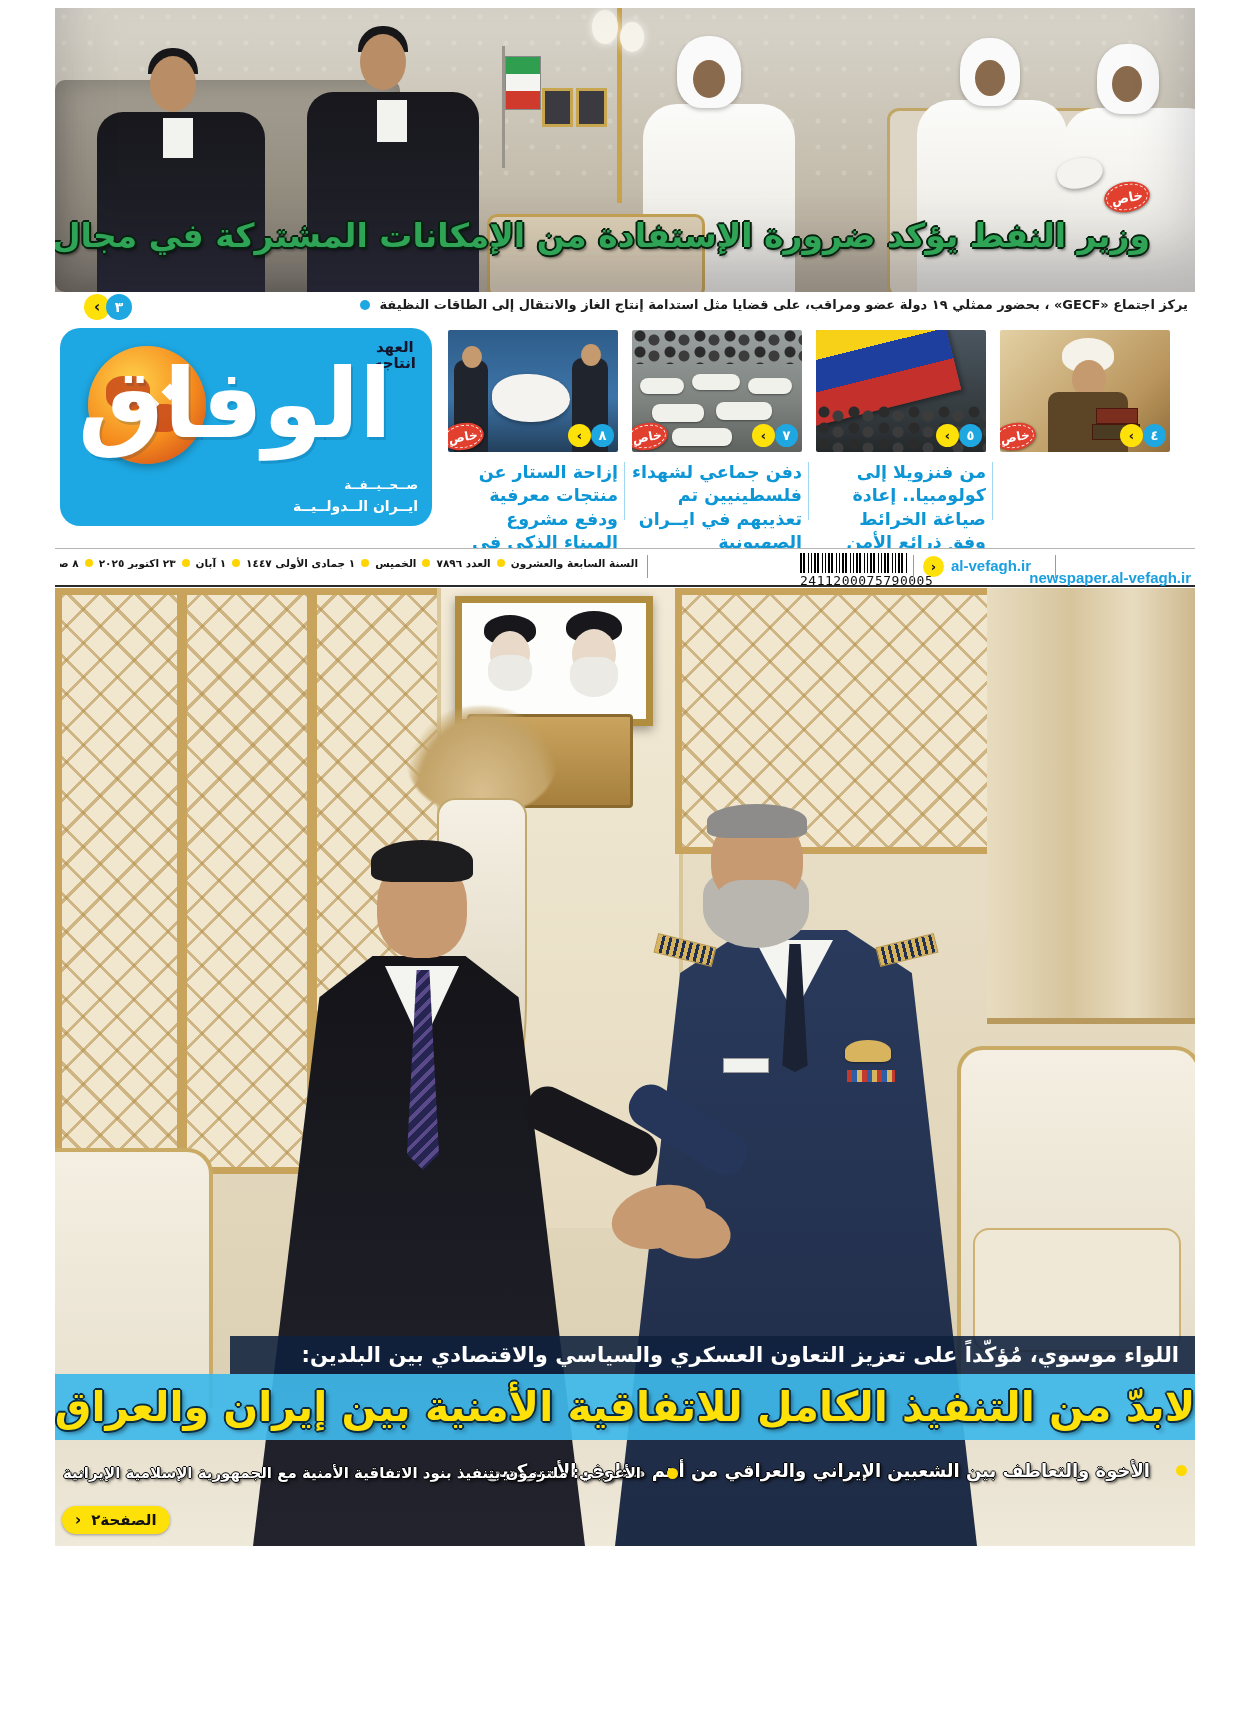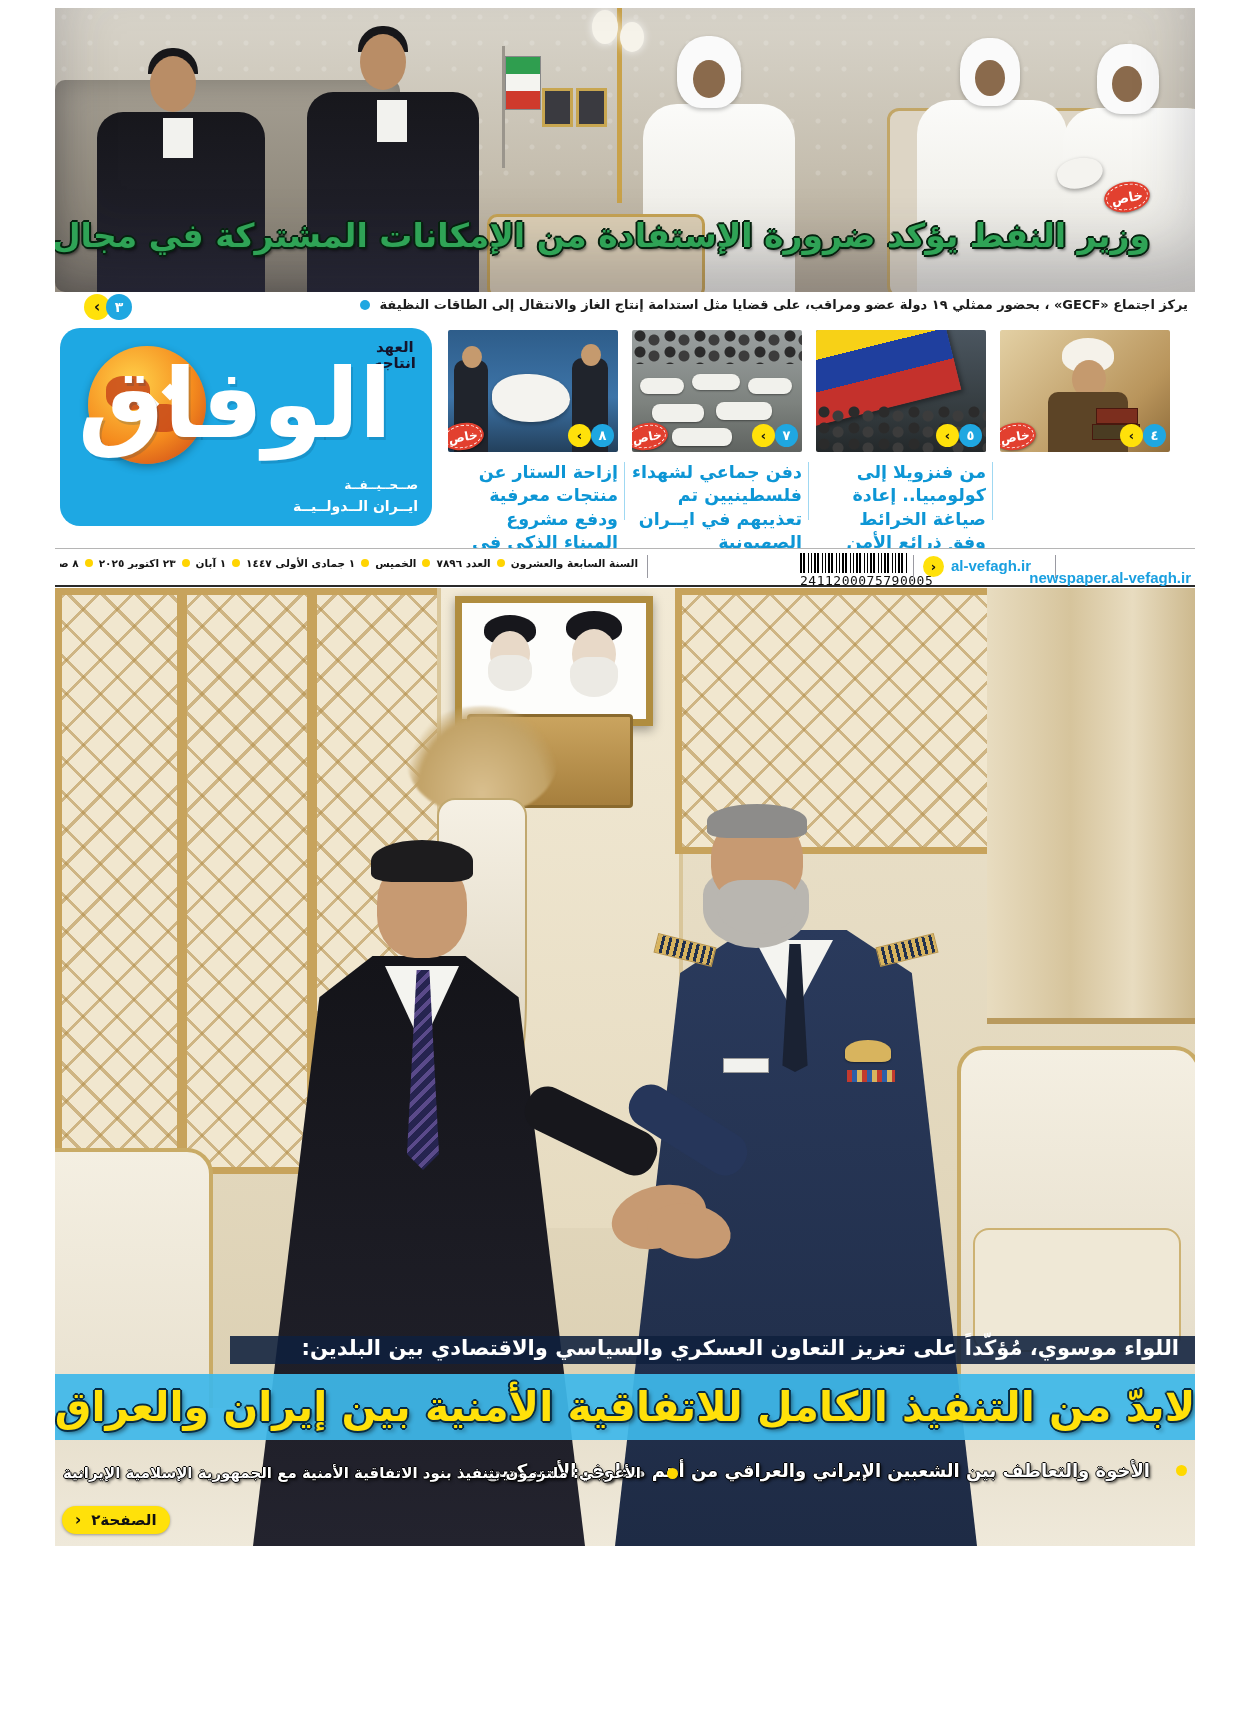--- a/index.html
+++ b/index.html
@@ -140,22 +140,22 @@
   .tiedark{background:#1a2233;clip-path:polygon(30% 0,70% 0,95% 95%,50% 100%,5% 95%);}
   .epaulette{background:repeating-linear-gradient(90deg,#d8b45e 0 4px,#20304e 4px 7px);border:1px solid #b9954a;}
   .ribbons{background:repeating-linear-gradient(90deg,#c23a2e 0 5px,#2d5fa8 5px 10px,#d8b45e 10px 15px);}
   .nametag{background:#f2f2ee;border:1px solid #999;}
   .wingbadge{background:#d8b45e;border-radius:50% 50% 20% 20%;box-shadow:0 1px 2px rgba(0,0,0,.4);}
   .armblk{background:#17171c;border-radius:20px;}
   .armnavy{background:#26365a;border-radius:20px;}
   .hand{background:#c79a72;border-radius:50%;}
 
   
-  .m-kicker{left:175px;right:0;top:748px;height:28px;background:rgba(15,32,62,.88);
-     display:flex;direction:rtl;align-items:flex-start;padding-right:16px;box-sizing:border-box;}
+  .m-kicker{left:175px;right:0;top:748px;height:38px;background:rgba(15,32,62,.88);
+     display:flex;direction:rtl;align-items:center;padding-right:16px;box-sizing:border-box;}
   .m-kicker span{color:#fff;font-weight:bold;font-size:21px;white-space:nowrap;}
   .m-band{left:0;right:0;top:786px;height:66px;background:rgba(62,184,234,.93);
      display:flex;align-items:center;justify-content:center;}
   .m-headline{color:#ffe10a;font-weight:bold;font-size:41px;white-space:nowrap;direction:rtl;
      text-shadow:-2px 0 #072c45,2px 0 #072c45,0 -2px #072c45,0 2px #072c45,-1px -1px #072c45,1px 1px #072c45,-1px 1px #072c45,1px -1px #072c45,3px 3px 4px rgba(0,0,0,.45);}
   .m-bullet{display:flex;direction:rtl;align-items:center;gap:26px;}
   .m-bullet .dot{width:11px;height:11px;border-radius:50%;background:#ffd900;flex:0 0 auto;}
   .m-bullet span{color:#fff;font-weight:bold;
      text-shadow:-1px 0 #000,1px 0 #000,0 -1px #000,0 1px #000,2px 2px 3px rgba(0,0,0,.7);}
   .page-btn{left:62px;top:1506px;height:28px;background:#ffe10a;border-radius:15px;

